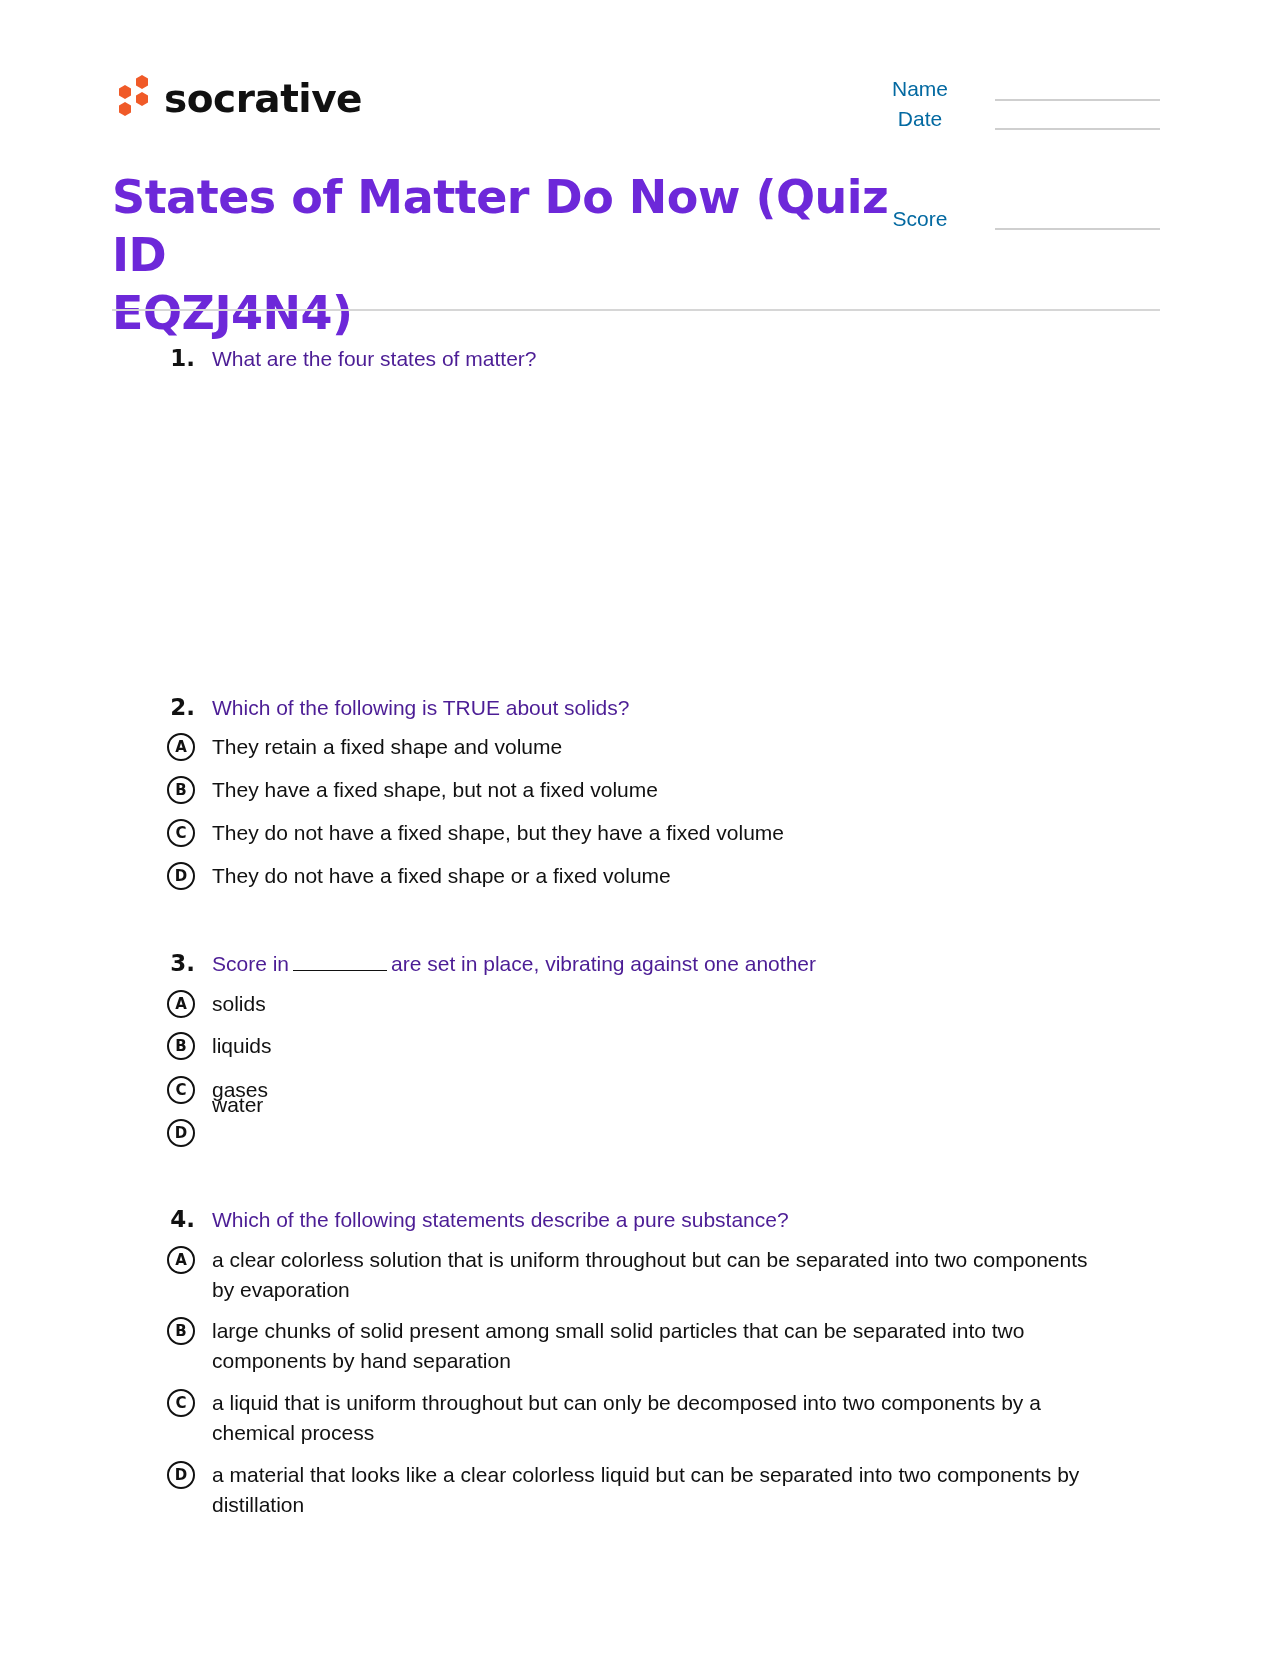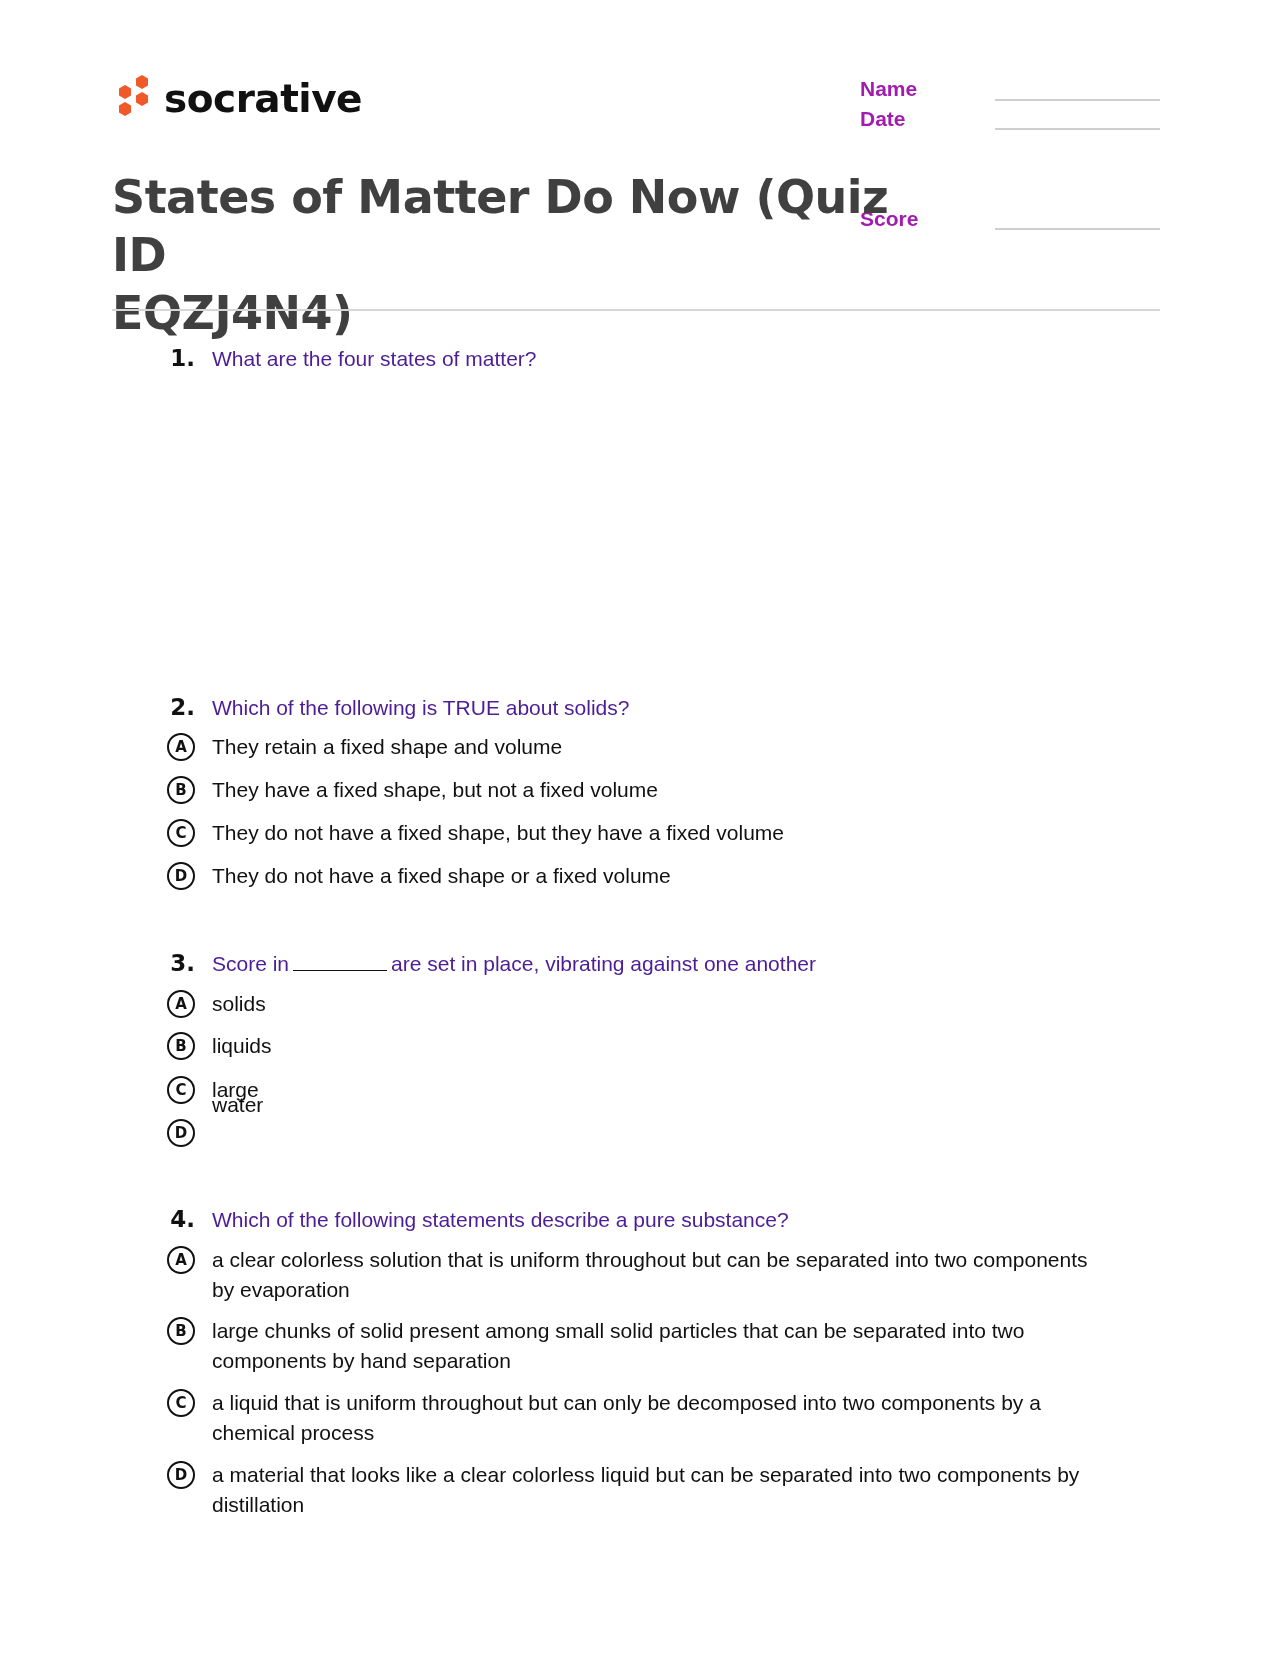--- a/index.html
+++ b/index.html
@@ -1,23 +1,23 @@
 <!DOCTYPE html>
 <html><head>
 <meta charset="utf-8">
 <style>
   html, body { margin:0; padding:0; background:#ffffff; }
   body { width:1275px; height:1653px; position:relative; overflow:hidden; color:#111; font-family:"Liberation Sans", "DejaVu Sans", sans-serif; }
   .abs { position:absolute; }
   .logo { left:116px; top:72px; height:52px; display:flex; align-items:center;justify-content:flex-end; }
   .logo svg { display:block; }
   .logo-text { font-family:"DejaVu Sans", sans-serif; font-weight:bold; font-size:39px; letter-spacing:-0.5px; color:#111; margin-left:10px; line-height:1; }
-  .meta-label { font-size:21px; color:#a21caf; text-align:left; width:120px; left:860px;font-weight:bold; }
+  .meta-label { font-size:21px; color:#0369a1; text-align:center; width:120px; left:860px; }
   .meta-line { left:995px; width:165px; height:0; border-top:2px solid #cfcfcf; }
-  .title { left:112px; top:168px; width:800px; font-family:"DejaVu Sans", sans-serif; font-weight:bold; font-size:46px; line-height:58px; letter-spacing:-0.5px; color:#404040; }
+  .title { left:112px; top:168px; width:800px; font-family:"DejaVu Sans", sans-serif; font-weight:bold; font-size:46px; line-height:58px; letter-spacing:-0.5px; color:#6d28d9; }
   .divider { left:112px; top:309px; width:1048px; height:0; border-top:2px solid #d6d6d6; }
   .qnum { font-family:"DejaVu Sans", sans-serif; font-weight:bold; font-size:23px; width:80px; text-align:right; left:115px; }
   .qtext { left:212px; font-size:21px; color:#4c1d95; white-space:nowrap; }
   .opt-badge { left:167px; width:28px; height:28px; border:2px solid #111; border-radius:50%; box-sizing:border-box; display:flex; align-items:center; justify-content:center; font-family:"DejaVu Sans", sans-serif; font-weight:bold; font-size:15px; line-height:1; }
   .opt-text { left:212px; font-size:21px; line-height:30px; color:#111; width:950px; }
   .blank { display:inline-block; width:94px; border-bottom:1.5px solid #111; height:18px; vertical-align:baseline; margin:0 4px; }
 </style>
 </head>
 <body>
 
@@ -66,21 +66,21 @@
 <div class="abs qnum" style="top:950px;">3.</div>
 <div class="abs qtext" style="top:952px;">
   <span>Score in</span><span class="blank"></span><span>are set in place, vibrating against one another</span>
 </div>
 
 <div class="abs opt-badge" style="top:990px;">A</div>
 <div class="abs opt-text" style="top:989px;">solids</div>
 <div class="abs opt-badge" style="top:1032px;">B</div>
 <div class="abs opt-text" style="top:1031px;">liquids</div>
 <div class="abs opt-badge" style="top:1076px;">C</div>
-<div class="abs opt-text" style="top:1075px;">large</div>
+<div class="abs opt-text" style="top:1075px;">gases</div>
 <div class="abs opt-badge" style="top:1119px;">D</div>
 <div class="abs opt-text" style="top:1090px;">water</div>
 
 <div class="abs qnum" style="top:1206px;">4.</div>
 <div class="abs qtext" style="top:1208px;">Which of the following statements describe a pure substance?</div>
 
 <div class="abs opt-badge" style="top:1246px;">A</div>
 <div class="abs opt-text" style="top:1245px;">
   <div>a clear colorless solution that is uniform throughout but can be separated into two components</div>
   <div>by evaporation</div>

